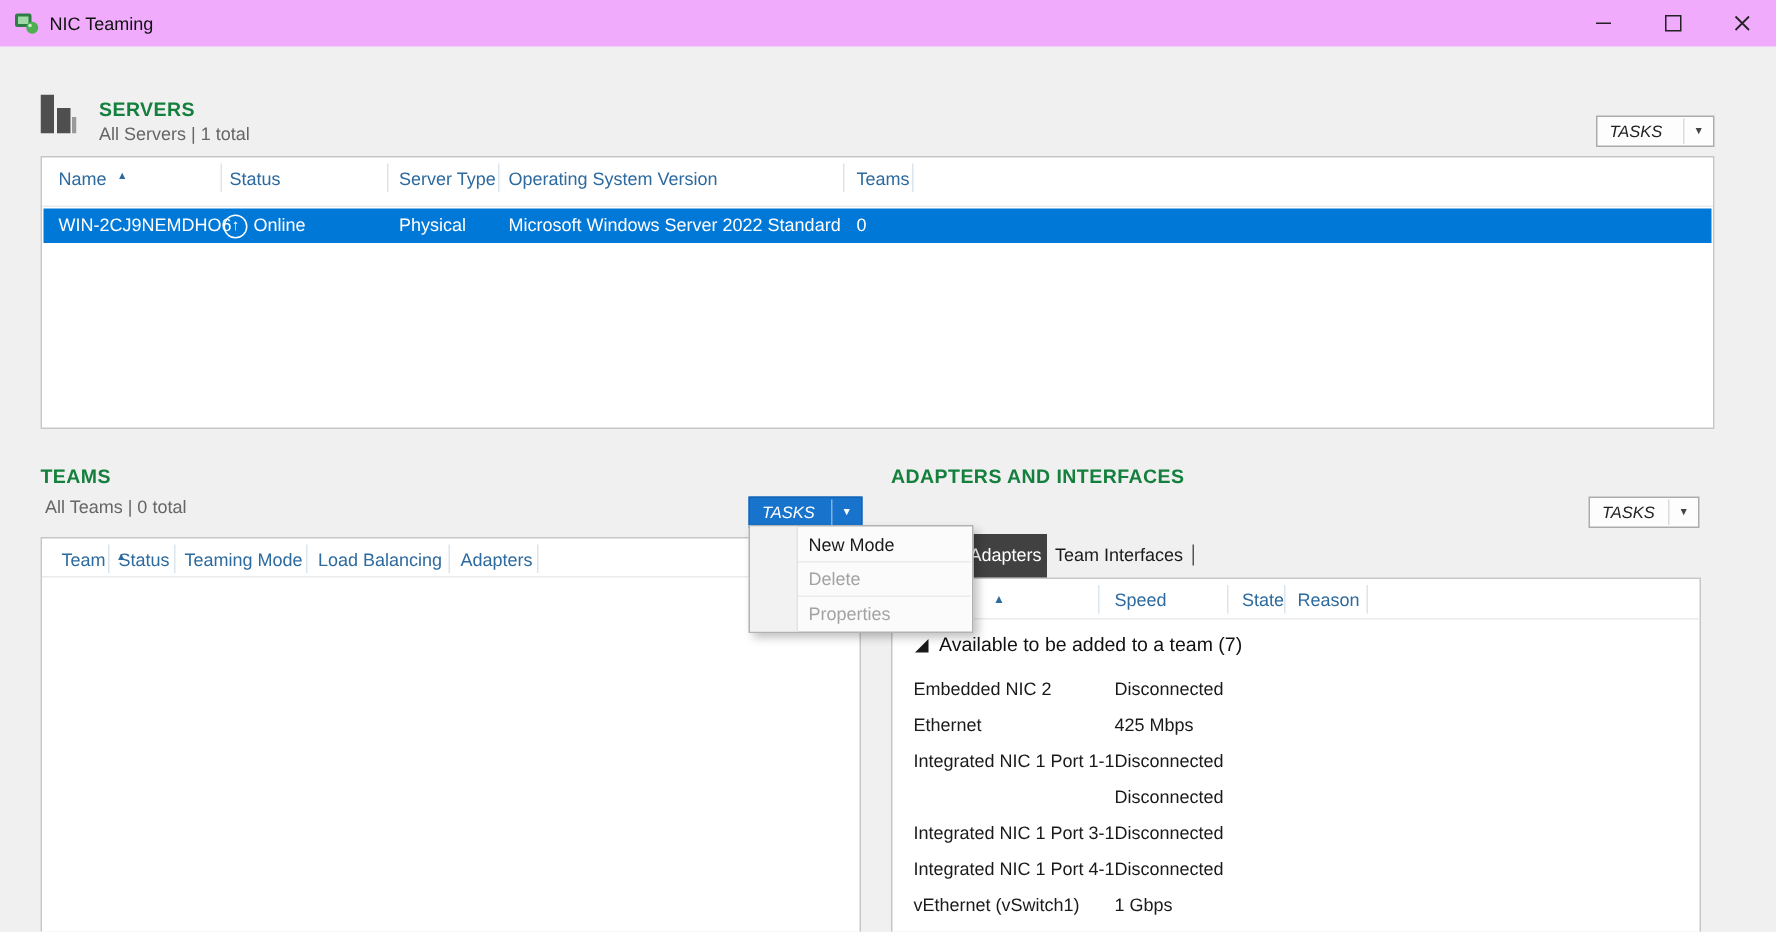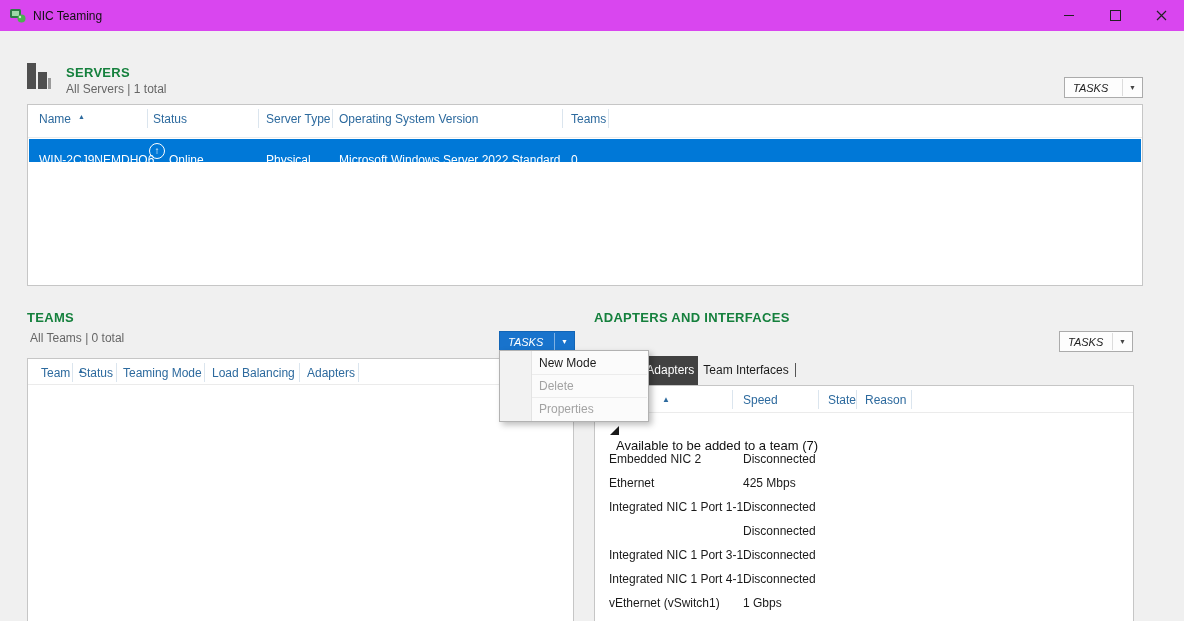--- a/index.html
+++ b/index.html
@@ -3,21 +3,21 @@
 <meta charset="utf-8">
 <style>
   html,body{margin:0;padding:0;}
   body{background:#f0f0f0;}
   #window{
     position:relative;width:1184px;height:621px;overflow:hidden;
     background:#f0f0f0;font-family:"Liberation Sans","DejaVu Sans",sans-serif;
   }
 
   
-  #titlebar{position:absolute;left:0;top:0;width:1184px;height:31px;background:#d946ef;}
+  #titlebar{position:absolute;left:0;top:0;width:1184px;height:31px;background:#f0abfc;}
   #app-icon{position:absolute;left:9px;top:7px;width:17px;height:17px;}
   #window-title{position:absolute;left:33px;top:9px;font-size:12px;color:#111;}
   .win-ctrl{position:absolute;top:0;width:46px;height:31px;display:flex;align-items:center;justify-content:center;}
   #btn-min{right:92px;} #btn-max{right:46px;} #btn-close{right:0;}
   .glyph-min{width:10px;height:1px;background:#222;}
   .glyph-max{width:9px;height:9px;border:1px solid #222;}
 
   
   .section-title{position:absolute;font-size:13px;font-weight:bold;color:#15803d;letter-spacing:.3px;white-space:nowrap;}
   .section-sub{position:absolute;font-size:12px;color:#666;white-space:nowrap;}
@@ -43,21 +43,21 @@
   
   .tile{position:absolute;background:#ffffff;border:1px solid #c6c6c6;}
   .th{position:absolute;top:7px;font-size:12px;color:#2d6a9e;white-space:nowrap;}
   .sort{font-size:7px;vertical-align:4px;margin-left:7px;color:#2d6a9e;}
   .vsep{position:absolute;top:4px;height:19px;width:1px;background:#dbe5ee;}
   .hline{position:absolute;left:0;right:0;height:1px;background:#ebebeb;}
 
   
   #servers-table{left:27px;top:104px;width:1114px;height:180px;}
   #server-row{position:absolute;left:1px;right:1px;top:34px;height:23px;background:#0078d7;color:#fff;font-size:12px;}
-  #server-row .cell{position:absolute;top:14px;white-space:nowrap;}
+  #server-row .cell{position:absolute;top:4px;white-space:nowrap;}
   #status-online-icon{position:absolute;left:120px;top:4px;width:14px;height:14px;border:1px solid #fff;border-radius:50%;
     display:flex;align-items:center;justify-content:center;font-size:10px;line-height:1;color:#fff;}
 
   
   #teams-table{left:27px;top:358px;width:545px;height:263px;}
 
   
   #teams-menu{position:absolute;left:499px;top:350px;width:148px;height:70px;background:#fbfbfb;
     border:1px solid #b2b2b2;box-shadow:3px 3px 6px rgba(0,0,0,.25);z-index:30;}
   #teams-menu .gutter{position:absolute;left:0;top:0;bottom:0;width:31px;background:#f2f2f2;border-right:1px solid #e3e3e3;}
@@ -69,21 +69,21 @@
   .tab{position:absolute;top:356px;height:29px;line-height:29px;text-align:center;font-size:12px;color:#1a1a1a;}
   #tab-network-adapters{left:596px;width:102px;background:#414141;color:#fff;z-index:5;}
   #tab-team-interfaces{left:700px;width:92px;}
   #tab-separator{position:absolute;left:795px;top:363px;width:1px;height:14px;background:#555;}
 
   #adapters-table{left:594px;top:385px;width:538px;height:236px;}
   #adapters-sort{position:absolute;left:67px;top:9px;font-size:8px;color:#2d6a9e;}
   #adapter-group{position:absolute;left:1px;right:1px;top:27px;height:33px;}
   #group-expander{position:absolute;left:14px;top:13px;width:0;height:0;
     border-left:9px solid transparent;border-bottom:9px solid #1a1a1a;}
-  #group-label{position:absolute;left:20px;top:9px;font-size:13px;color:#111;white-space:nowrap;margin-top:16px;}
+  #group-label{position:absolute;left:30px;top:9px;font-size:13px;color:#111;white-space:nowrap;}
   .arow{position:absolute;left:1px;right:1px;height:24px;line-height:24px;font-size:12px;color:#1a1a1a;}
   .a-name{position:absolute;left:13px;white-space:nowrap;}
   .a-speed{position:absolute;left:147px;white-space:nowrap;}
 </style>
 </head>
 <body>
 
 <div id="window">
 
   <div id="titlebar">

